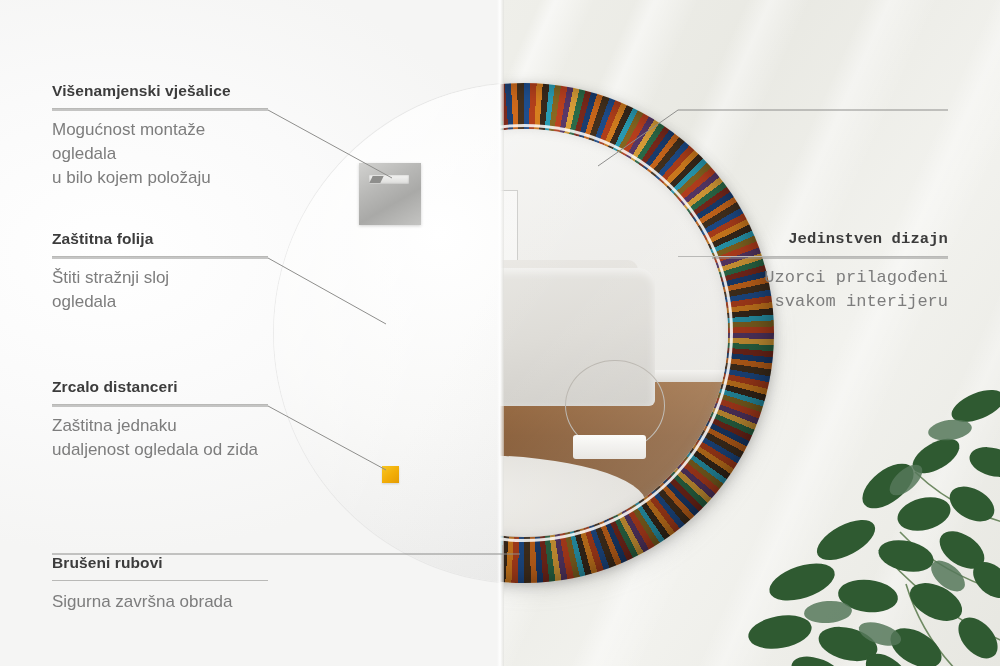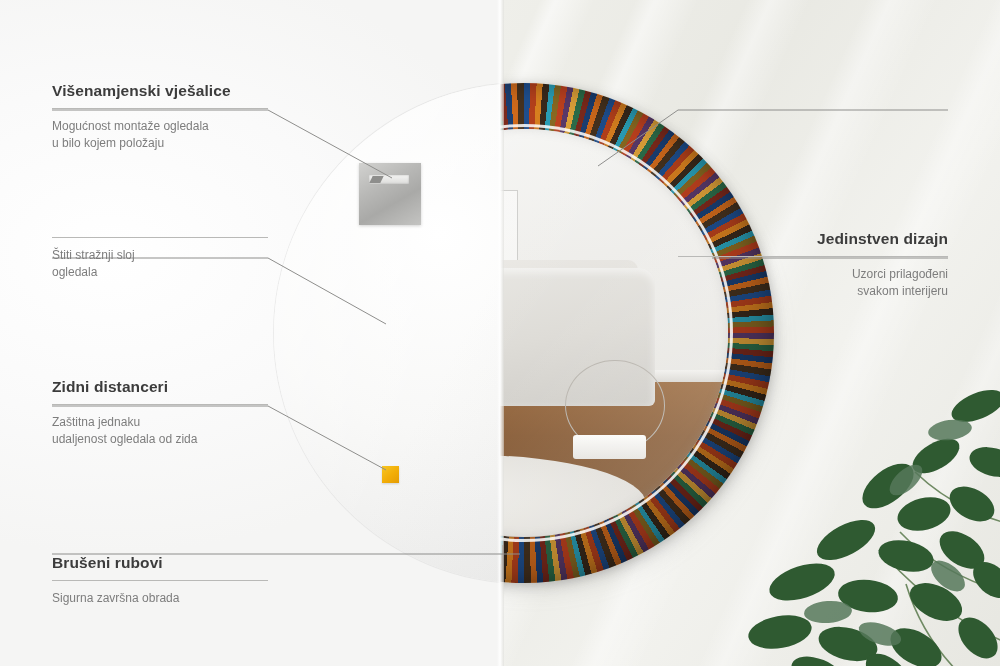--- a/index.html
+++ b/index.html
@@ -120,21 +120,21 @@
   .plant{position:absolute;right:-10px;bottom:-8px;width:300px;height:330px;}
 
   
   .callout{position:absolute;}
   .callout h3{
     margin:0;font-size:15.5px;font-weight:bold;color:#3c3c3c;letter-spacing:.1px;
     line-height:1.2;white-space:nowrap;
   }
   .callout .rule{height:1px;background:#b9b9b7;margin:7px 0 9px 0;}
   .callout p{
-    margin:0;font-size:12px;color:#7d7d7d;line-height:1.42;font-weight:normal;white-space:pre-line;
+    margin:0;font-size:17px;color:#7d7d7d;line-height:1.42;font-weight:normal;white-space:pre-line;
   }
   .callout.right{text-align:right;}
 
   svg.leaders{position:absolute;left:0;top:0;width:1000px;height:666px;pointer-events:none;}
 
   
   .hanger{
     position:absolute;left:359px;top:163px;width:62px;height:62px;
     background:linear-gradient(150deg,#d2d2d0 0%,#b9b9b7 35%,#a9a9a7 62%,#c4c4c2 100%);
     box-shadow:0 1px 3px rgba(0,0,0,.18);
@@ -255,39 +255,40 @@
   </svg>
 
   <div class="callout" style="left:52px;top:82px;width:216px;">
     <h3>Višenamjenski vješalice</h3>
     <div class="rule"></div>
     <p>Mogućnost montaže ogledala
 u bilo kojem položaju</p>
   </div>
 
   <div class="callout" style="left:52px;top:230px;width:216px;">
+    <h3>Zaštitna folija</h3>
     <div class="rule"></div>
     <p>Štiti stražnji sloj
 ogledala</p>
   </div>
 
   <div class="callout" style="left:52px;top:378px;width:216px;">
-    <h3>Zidni distanceri</h3>
+    <h3>Zrcalo distanceri</h3>
     <div class="rule"></div>
     <p>Zaštitna jednaku
 udaljenost ogledala od zida</p>
   </div>
 
   <div class="callout" style="left:52px;top:526px;width:216px;margin-top:28px;">
     <h3>Brušeni rubovi</h3>
     <div class="rule"></div>
     <p>Sigurna završna obrada</p>
   </div>
 
 
-  <div class="callout right" style="left:678px;top:230px;width:270px;">
+  <div class="callout right" style="left:678px;top:230px;width:270px;font-family:Liberation Mono, monospace;">
     <h3>Jedinstven dizajn</h3>
     <div class="rule"></div>
     <p>Uzorci prilagođeni
 svakom interijeru</p>
   </div>
 
 </div>
 
 </body></html>

